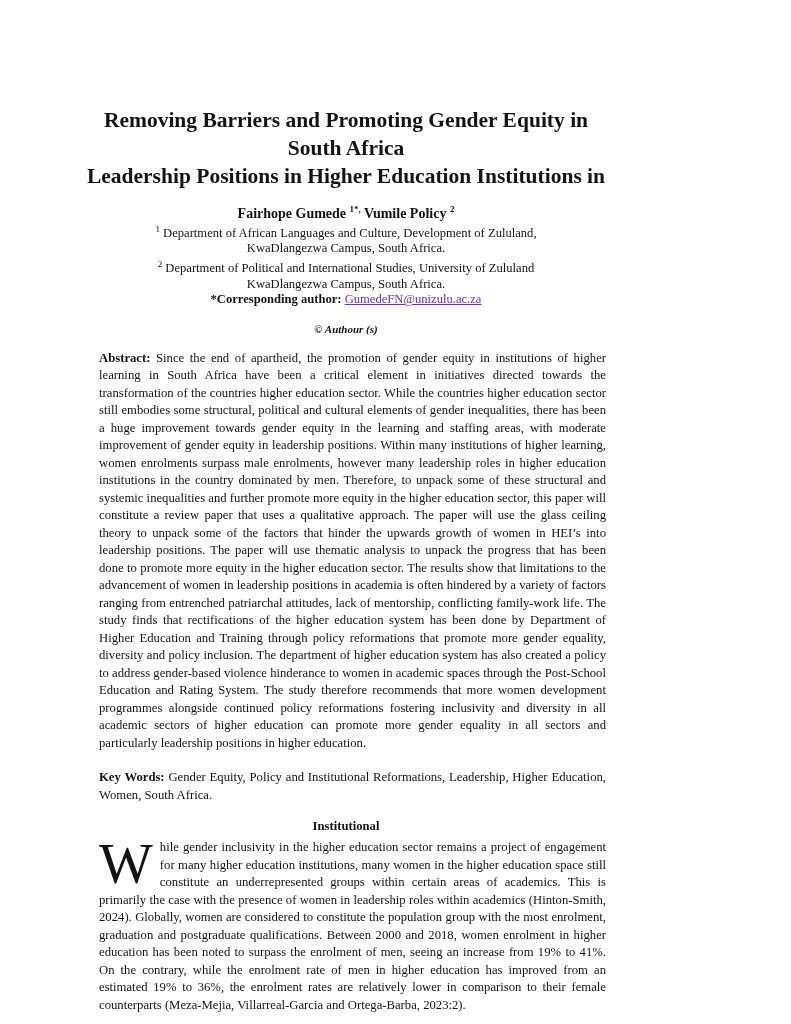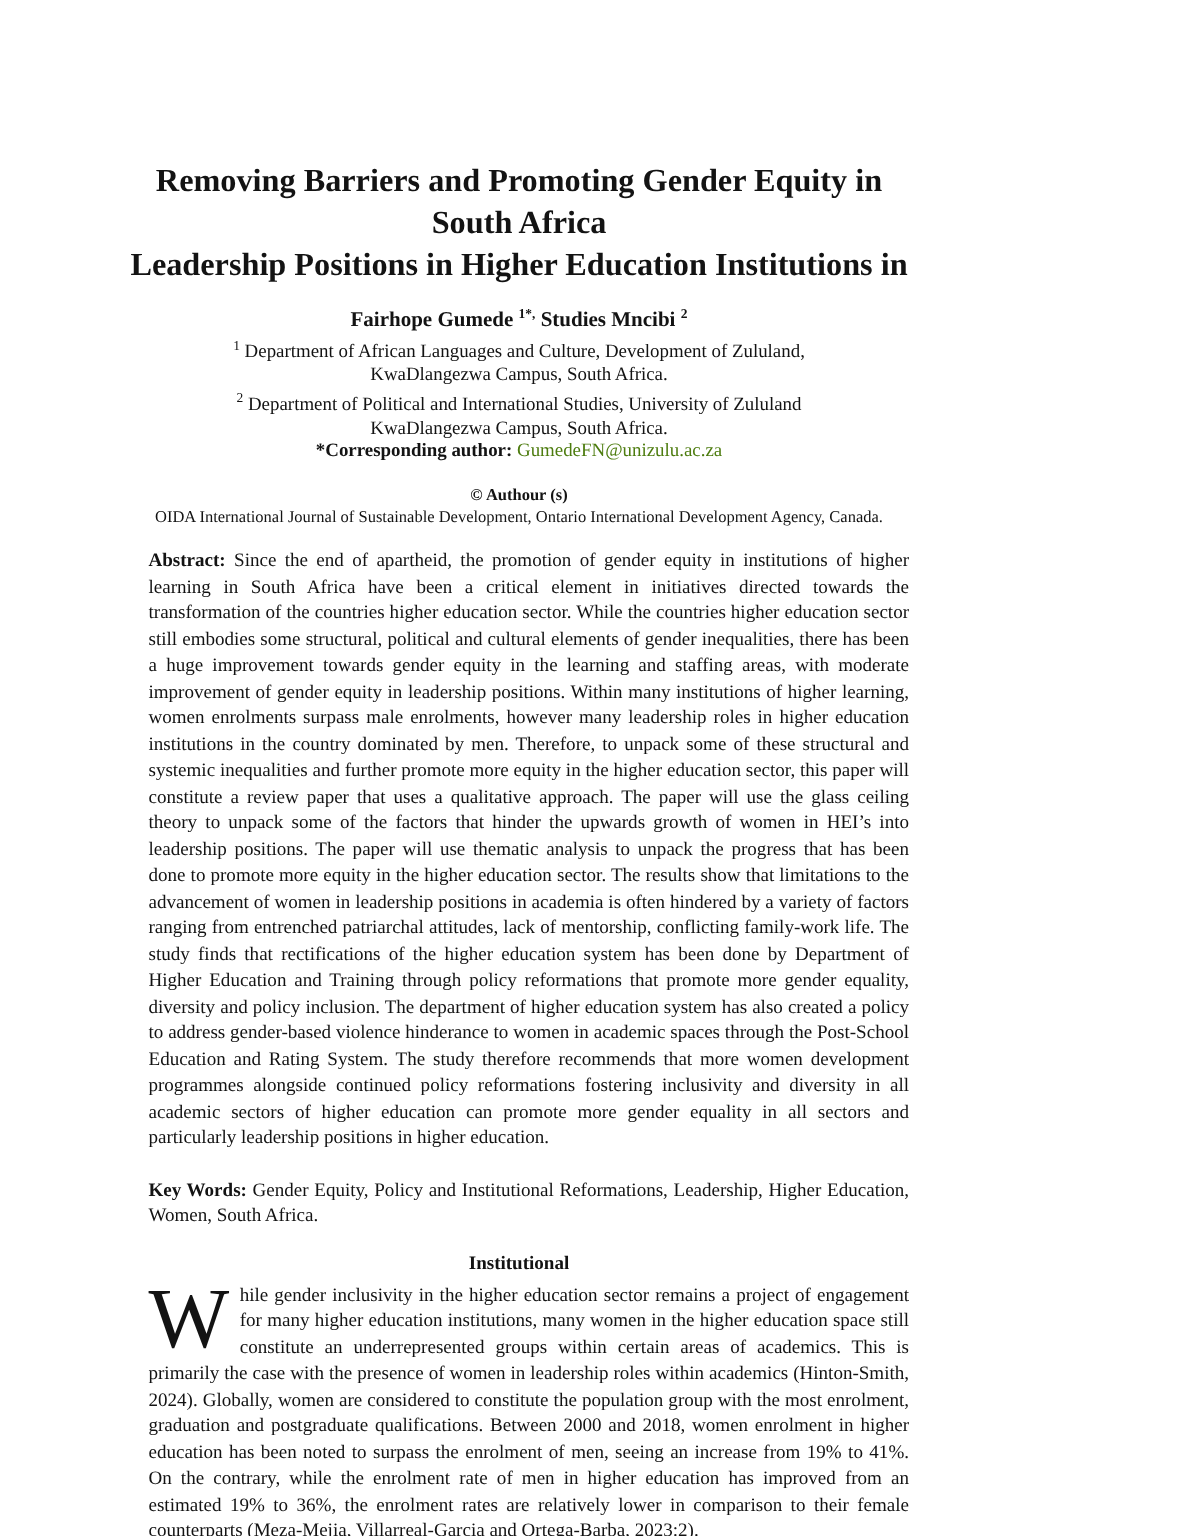--- a/index.html
+++ b/index.html
@@ -13,23 +13,23 @@
   .page {
     padding: 106px 86px 0 86px;
     box-sizing: border-box;
     width: 692px;
   }
   .title { text-align: center; font-weight: bold; font-size: 21.5px; line-height: 28px; }
   .authors { text-align: center; font-weight: bold; font-size: 14px; margin-top: 14px; }
   .authors sup, .affil sup { font-size: 9px; }
   .affil { text-align: center; font-size: 12.6px; line-height: 15.6px; }
   .affil .corr { font-weight: bold; }
-  a.link { color: #4d7c0f; cursor: pointer; }
+  a.link { color: #6d28d9; text-decoration: underline; cursor: pointer; }
   .imprint { text-align: center; font-size: 11px; line-height: 14.6px; margin-top: 14px; }
-  .imprint .bold { font-weight: bold; }
+  .imprint .bold { font-weight: bold; font-style: italic; }
   .bodytext {
     font-size: 12.7px; line-height: 17.5px;
     text-align: justify;
     margin-left: 13px;
   }
   .abstract { margin-top: 13px; }
   .keywords { margin-top: 17px; }
   .blabel { font-weight: bold; }
   .section-heading { text-align: center; font-weight: bold; font-size: 12.7px; margin-top: 15px; }
   .intro { margin-top: 5px; }
@@ -45,33 +45,32 @@
 <body>
 
 <div class="page">
 
   <div class="title">
     <div>Removing Barriers and Promoting Gender Equity in</div>
     <div>South Africa</div>
     <div>Leadership Positions in Higher Education Institutions in</div>
   </div>
 
-  <div class="authors"><span>Fairhope Gumede </span><sup>1*,</sup><span> Studies Mncibi </span><sup>2</sup></div>
+  <div class="authors"><span>Fairhope Gumede </span><sup>1*,</sup><span> Vumile Policy </span><sup>2</sup></div>
 
   <div class="affil">
     <div><sup>1</sup><span> Department of African Languages and Culture, Development of Zululand,</span></div>
     <div>KwaDlangezwa Campus, South Africa.</div>
     <div><sup>2</sup><span> Department of Political and International Studies, University of Zululand</span></div>
     <div>KwaDlangezwa Campus, South Africa.</div>
     <div><span class="corr">*Corresponding author: </span><a class="link">GumedeFN@unizulu.ac.za</a></div>
   </div>
 
   <div class="imprint">
     <div class="bold">© Authour (s)</div>
-    <div>OIDA International Journal of Sustainable Development, Ontario International Development Agency, Canada.</div>
   </div>
 
   <div class="bodytext abstract"><span class="blabel">Abstract:</span><span> Since the end of apartheid, the promotion of gender equity in institutions of higher learning in South Africa have been a critical element in initiatives directed towards the transformation of the countries higher education sector. While the countries higher education sector still embodies some structural, political and cultural elements of gender inequalities, there has been a huge improvement towards gender equity in the learning and staffing areas, with moderate improvement of gender equity in leadership positions. Within many institutions of higher learning, women enrolments surpass male enrolments, however many leadership roles in higher education institutions in the country dominated by men. Therefore, to unpack some of these structural and systemic inequalities and further promote more equity in the higher education sector, this paper will constitute a review paper that uses a qualitative approach. The paper will use the glass ceiling theory to unpack some of the factors that hinder the upwards growth of women in HEI’s into leadership positions. The paper will use thematic analysis to unpack the progress that has been done to promote more equity in the higher education sector. The results show that limitations to the advancement of women in leadership positions in academia is often hindered by a variety of factors ranging from entrenched patriarchal attitudes, lack of mentorship, conflicting family-work life. The study finds that rectifications of the higher education system has been done by Department of Higher Education and Training through policy reformations that promote more gender equality, diversity and policy inclusion. The department of higher education system has also created a policy to address gender-based violence hinderance to women in academic spaces through the Post-School Education and Rating System. The study therefore recommends that more women development programmes alongside continued policy reformations fostering inclusivity and diversity in all academic sectors of higher education can promote more gender equality in all sectors and particularly leadership positions in higher education.</span></div>
 
   <div class="bodytext keywords"><span class="blabel">Key Words:</span><span> Gender Equity, Policy and Institutional Reformations, Leadership, Higher Education, Women, South Africa.</span></div>
 
   <div class="section-heading">Institutional</div>
 
   <div class="bodytext intro"><span class="dropcap">W</span><span>hile gender inclusivity in the higher education sector remains a project of engagement for many higher education institutions, many women in the higher education space still constitute an underrepresented groups within certain areas of academics. This is primarily the case with the presence of women in leadership roles within academics (Hinton-Smith, 2024). Globally, women are considered to constitute the population group with the most enrolment, graduation and postgraduate qualifications. Between 2000 and 2018, women enrolment in higher education has been noted to surpass the enrolment of men, seeing an increase from 19% to 41%. On the contrary, while the enrolment rate of men in higher education has improved from an estimated 19% to 36%, the enrolment rates are relatively lower in comparison to their female counterparts (Meza-Mejia, Villarreal-Garcia and Ortega-Barba, 2023:2).</span></div>
 

